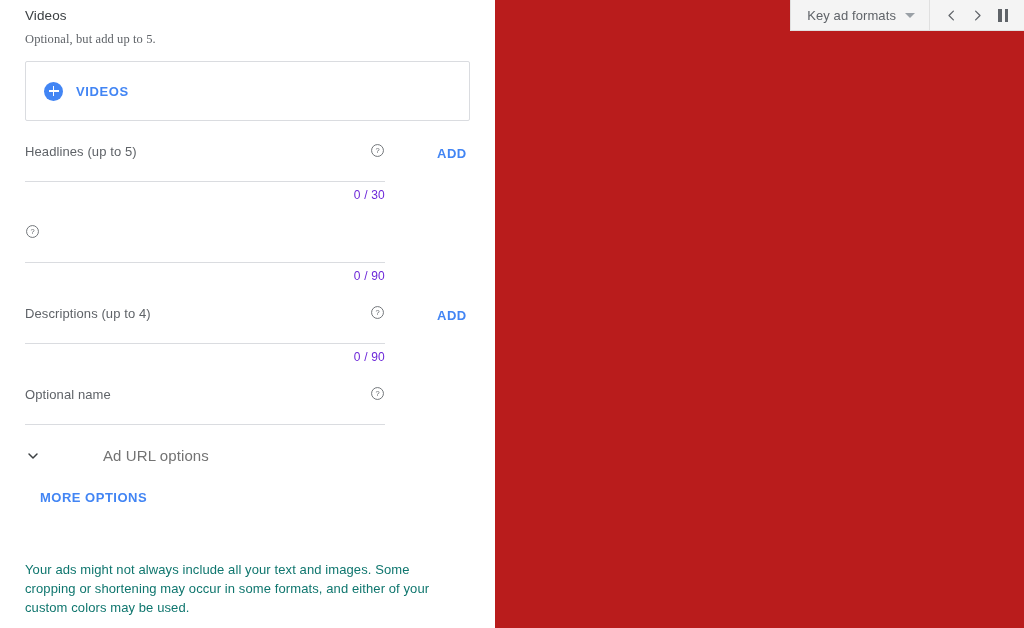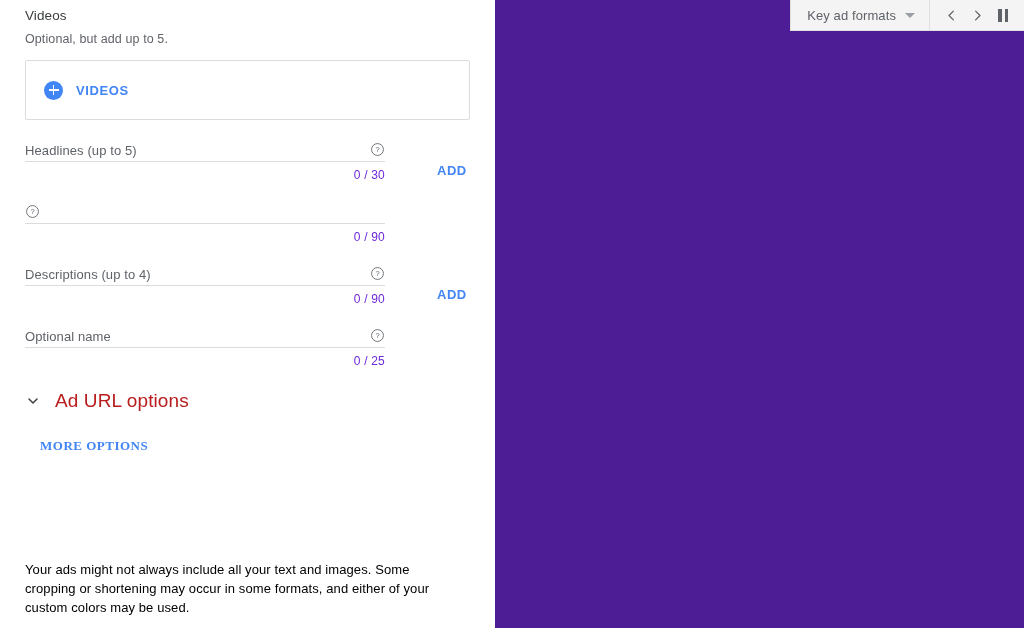--- a/index.html
+++ b/index.html
@@ -17,21 +17,21 @@
     background: #ffffff;
     position: relative;
     padding: 0 25px;
     flex: 0 0 495px;
   }
 
   .section-title {
     font-size: 13.5px; color: #3c4043; margin-top: 8px; letter-spacing: .1px;
   }
   .section-sub {
-    font-size: 12.5px; color: #5f6368; margin-top: 9px; letter-spacing: .1px;
+    font-size: 12.5px; color: #5f6368; margin-top: 9px; letter-spacing: .1px; font-family: Liberation Serif, serif;
   }
 
   .videos-box {
     margin-top: 14px;
     height: 60px;
     border: 1px solid #dadce0;
     border-radius: 2px;
     display: flex; align-items: center;
     padding-left: 18px;
     background: #fff;
@@ -49,60 +49,60 @@
   .videos-label {
     margin-left: 13px; font-size: 13px; font-weight: bold;
     color: #4285f4; letter-spacing: .6px;
   }
 
   
   .field-block { margin-top: 22px; position: relative; }
   .field-row {
     display: flex; align-items: flex-end;
     border-bottom: 1px solid #dadce0;
-    padding-bottom: 3px;
+    padding-bottom: 22px;
     width: 360px;
   }
   .field-label {
     font-size: 13px; color: #5f6368; flex: 1; letter-spacing: .1px;
   }
   .help-icon {
     width: 15px; height: 15px; flex: 0 0 15px;
     margin-bottom: 1px; cursor: pointer;
   }
   .counter {
     width: 360px; text-align: right;
     font-size: 12px; color: #6d28d9; margin-top: 6px; letter-spacing: .2px;
   }
   .add-link {
-    position: absolute; left: 412px; top: 21px;
+    position: absolute; left: 412px; top: 3px;
     font-size: 13px; font-weight: bold; color: #4285f4;
     letter-spacing: .5px; cursor: pointer;
   }
 
   .ad-url-row {
     display: flex; align-items: center; margin-top: 22px; cursor: pointer;
   }
   .chev-down { width: 16px; height: 16px; margin-right: 14px; flex: 0 0 16px; }
-  .ad-url-label { font-size: 19px; color: #b91c1c; letter-spacing: .1px; }
+  .ad-url-label { font-size: 15px; color: #737373; letter-spacing: .1px; margin-left: 48px; }
 
   .more-options {
     margin-top: 26px; margin-left: 15px;
     font-size: 13px; font-weight: bold; color: #4285f4;
-    letter-spacing: .5px; cursor: pointer; display: inline-block; font-family: Liberation Serif, serif;
+    letter-spacing: .5px; cursor: pointer; display: inline-block;
   }
 
   .disclaimer {
     position: absolute; left: 25px; top: 560px; width: 432px;
-    font-size: 13px; line-height: 19px; color: #000000; letter-spacing: .1px;
+    font-size: 13px; line-height: 19px; color: #0f766e; letter-spacing: .1px;
   }
 
   
   .preview {
-    flex: 1; height: 628px; background: #4c1d95; position: relative;
+    flex: 1; height: 628px; background: #b91c1c; position: relative;
   }
   .preview-toolbar {
     position: absolute; right: 0; top: 0; height: 31px;
     display: flex; align-items: stretch;
     background: #f4f4f4;
   }
   .toolbar-select {
     display: flex; align-items: center; gap: 9px;
     padding: 0 14px 0 16px;
     border-left: 1px solid #e0e0e0;
@@ -189,21 +189,20 @@
     <div class="field-block">
       <div class="field-row">
         <span class="field-label">Optional name</span>
         <span class="help-icon">
           <svg viewBox="0 0 24 24" width="15" height="15">
             <circle cx="12" cy="12" r="9.5" fill="none" stroke="#5f6368" stroke-width="1.4"></circle>
             <text x="12" y="16.5" font-size="12" fill="#5f6368" text-anchor="middle" font-family="Liberation Sans, sans-serif">?</text>
           </svg>
         </span>
       </div>
-      <div class="counter">0 / 25</div>
     </div>
 
     
     <div class="ad-url-row">
       <span class="chev-down">
         <svg viewBox="0 0 24 24" width="16" height="16">
           <path d="M6 9l6 6 6-6" fill="none" stroke="#3c4043" stroke-width="2.2" stroke-linecap="round" stroke-linejoin="round"></path>
         </svg>
       </span>
       <span class="ad-url-label">Ad URL options</span>

